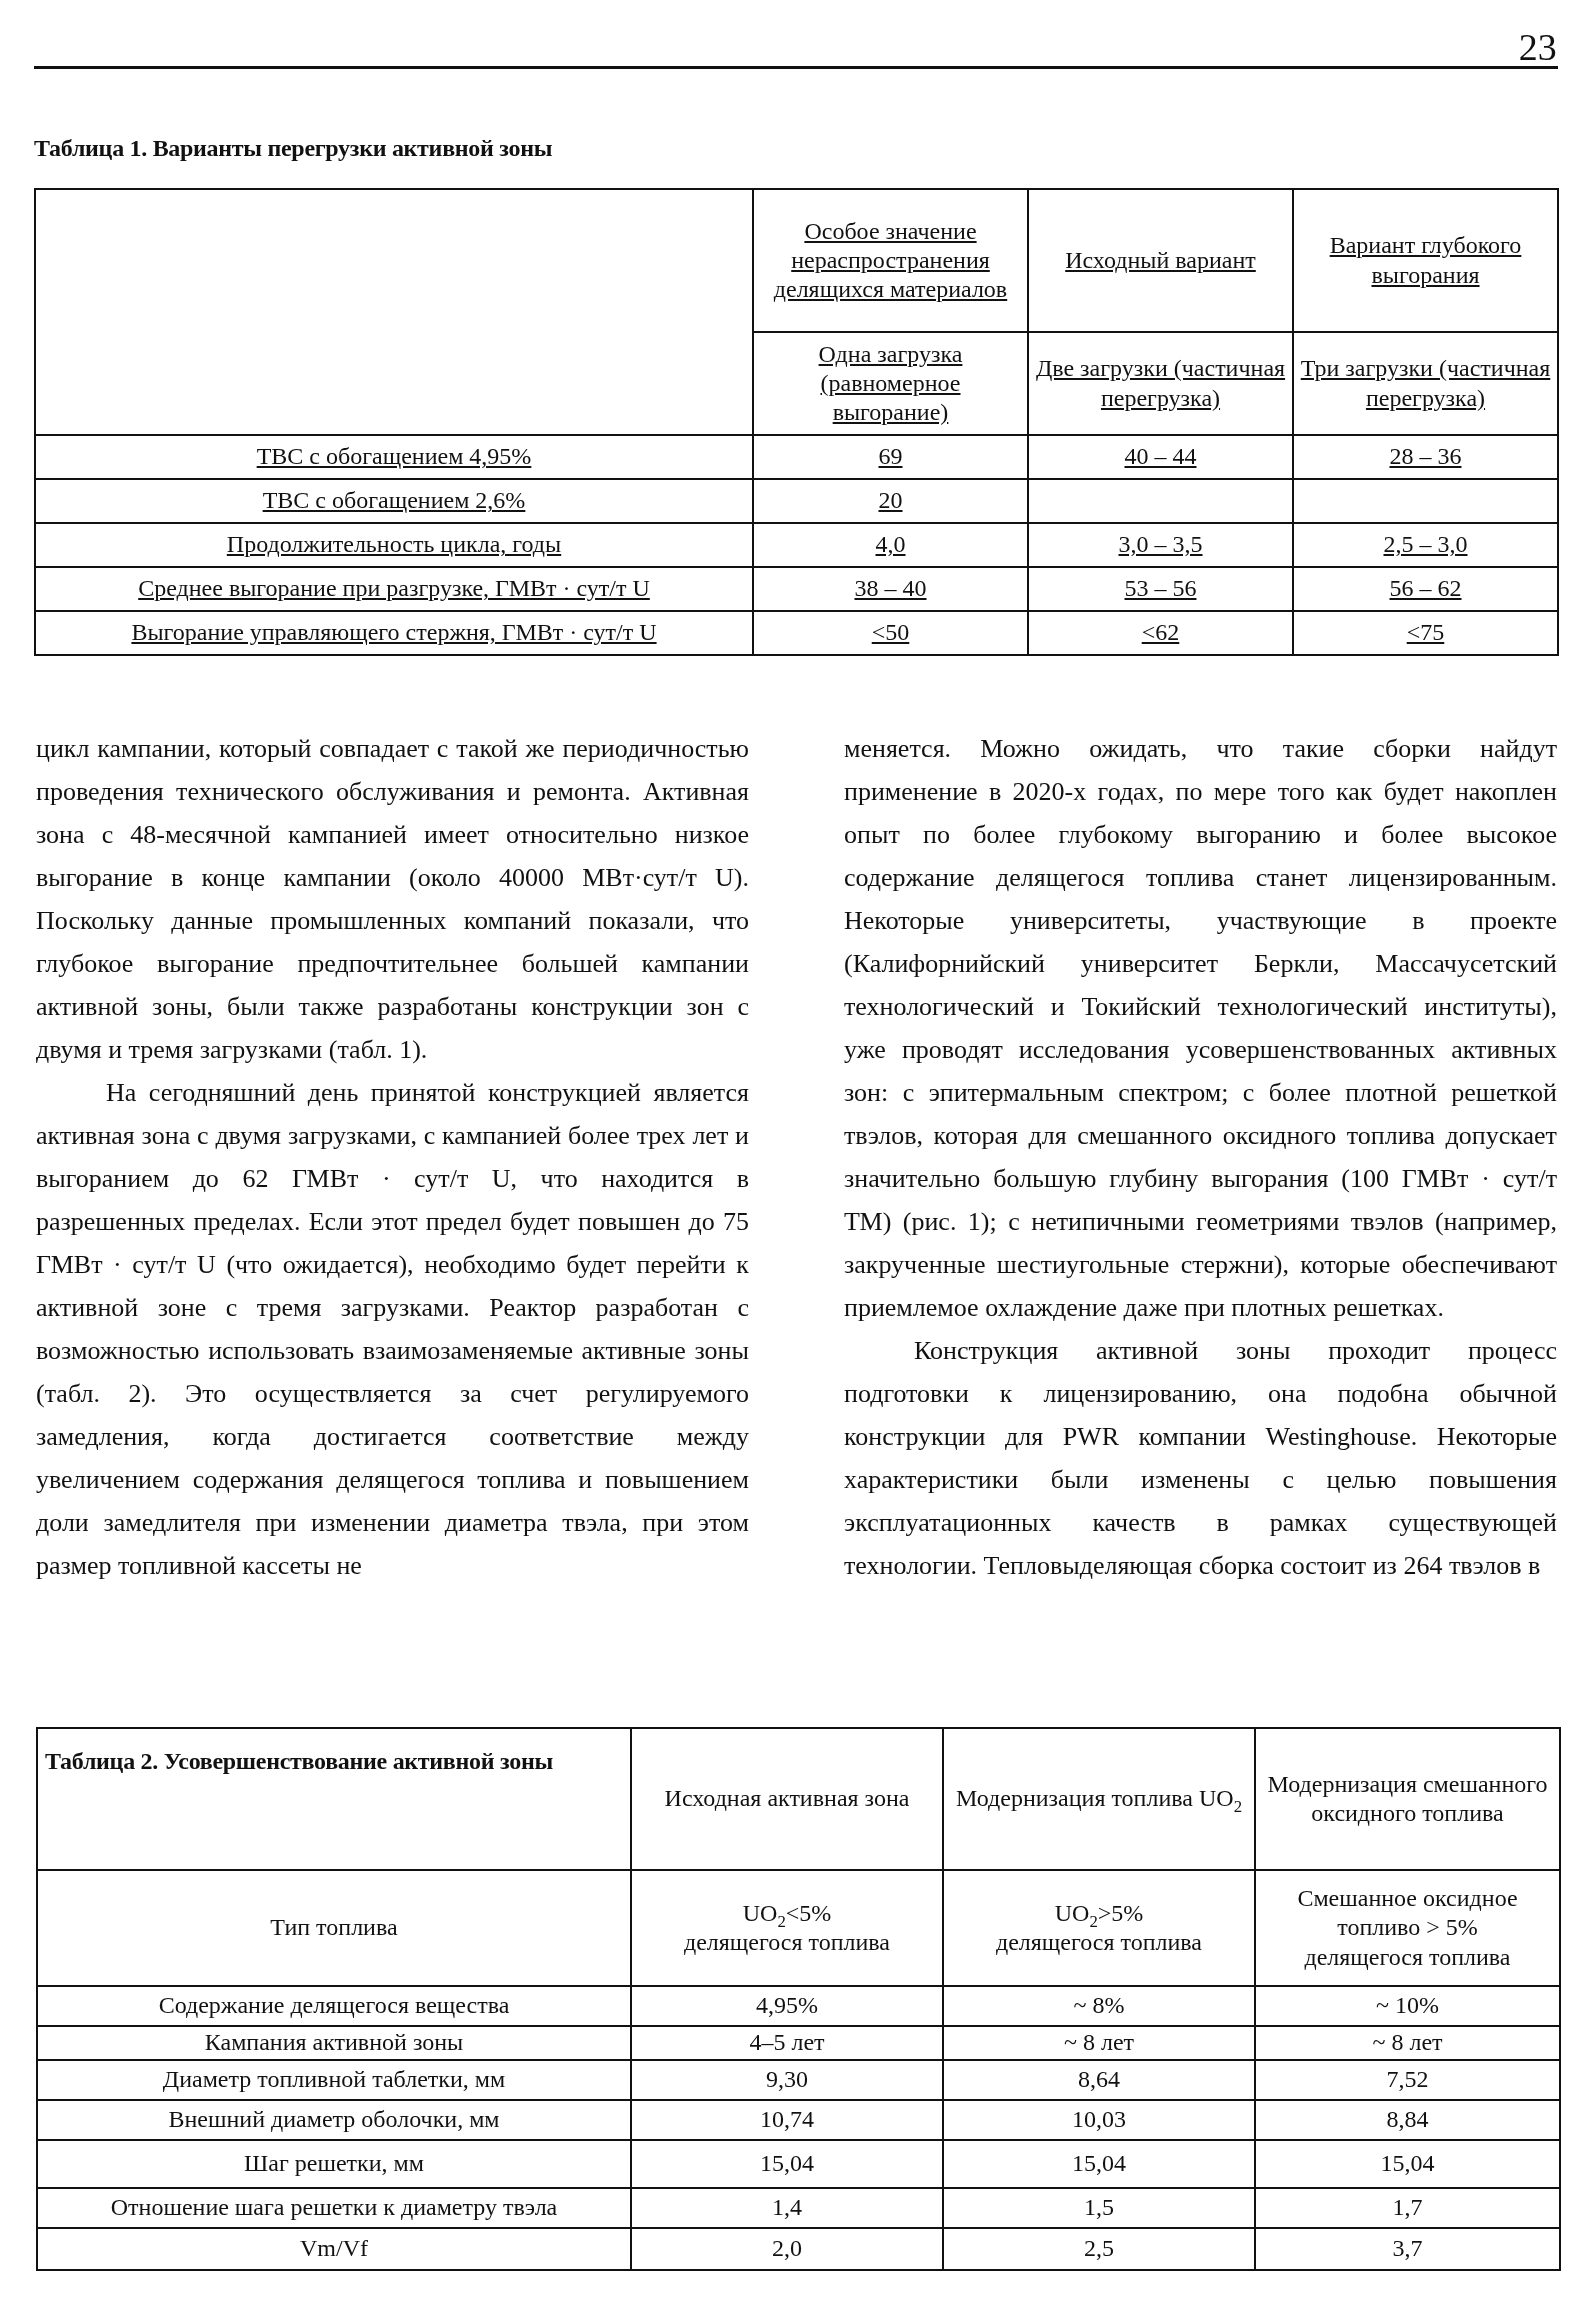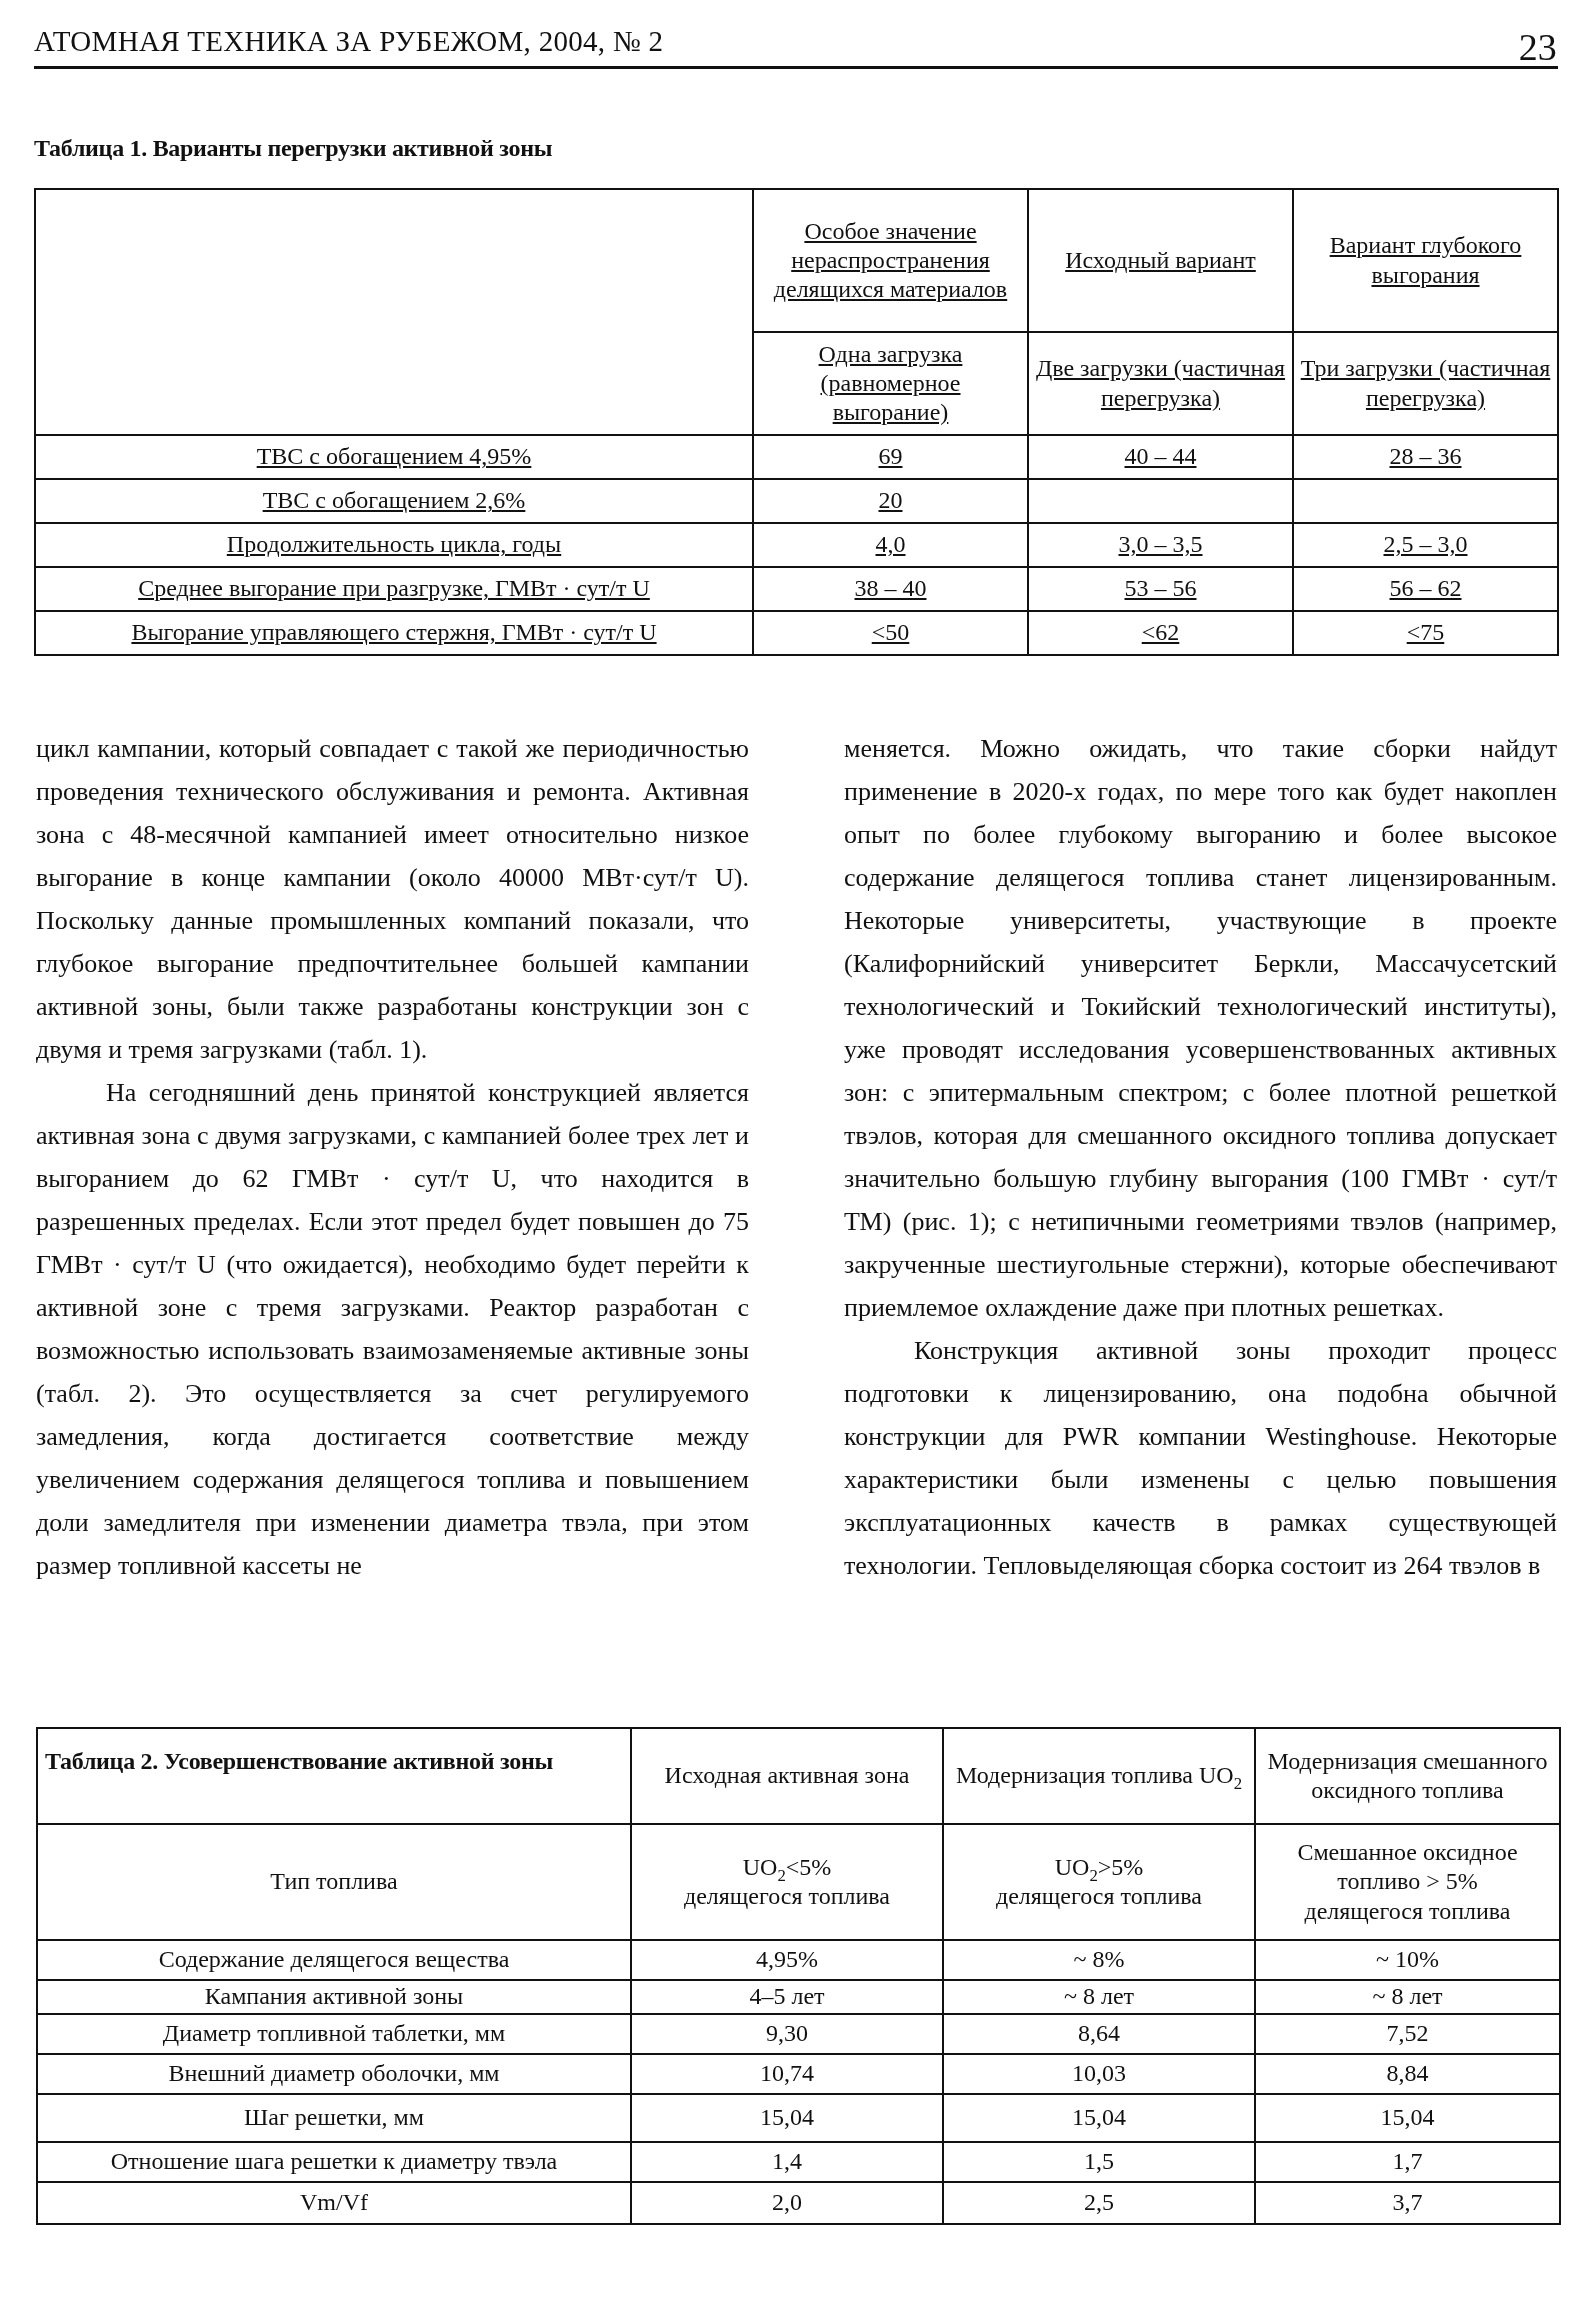--- a/index.html
+++ b/index.html
@@ -35,21 +35,20 @@
     }
     .col-left { left: 36px; }
     .col-right { left: 844px; }
     .col p { margin: 0; }
     .col p.indent { text-indent: 70px; }
   </style>
 </head>
 <body>
 
 <div class="running-head">
-  <span class="title">АТОМНАЯ ТЕХНИКА ЗА РУБЕЖОМ, 2004, № 2</span>
   <span class="page-num">23</span>
 </div>
 
 <div class="caption cap1">Таблица 1. Варианты перегрузки активной зоны</div>
 <table class="tbl" id="t1">
   <colgroup>
     <col style="width:718px">
       <col style="width:275px">
       <col style="width:265px">
       <col style="width:265px">
@@ -110,21 +109,21 @@
 
 <div class="caption cap2">Таблица 2. Усовершенствование активной зоны</div>
 <table class="tbl" id="t2">
   <colgroup>
     <col style="width:594px">
       <col style="width:312px">
       <col style="width:312px">
       <col style="width:305px">
   </colgroup>
   <tbody>
-      <tr style="height:96px">
+      <tr style="height:142px">
     <td></td>
     <td class="c"><span>Исходная активная зона</span><sub></sub></td>
     <td class="c"><span>Модернизация топлива UO</span><sub>2</sub></td>
     <td class="c"><span>Модернизация смешанного оксидного топлива</span><sub></sub></td>
   </tr>
   <tr style="height:116px">
     <td class="l">Тип топлива</td>
     <td class="c"><span>UO</span><sub>2</sub><span>&lt;5%</span><br><span>делящегося топлива</span></td>
     <td class="c"><span>UO</span><sub>2</sub><span>&gt;5%</span><br><span>делящегося топлива</span></td>
     <td class="c"><span>Смешанное оксидное топливо &gt; 5%</span><sub></sub><span></span><br><span>делящегося топлива</span></td>

